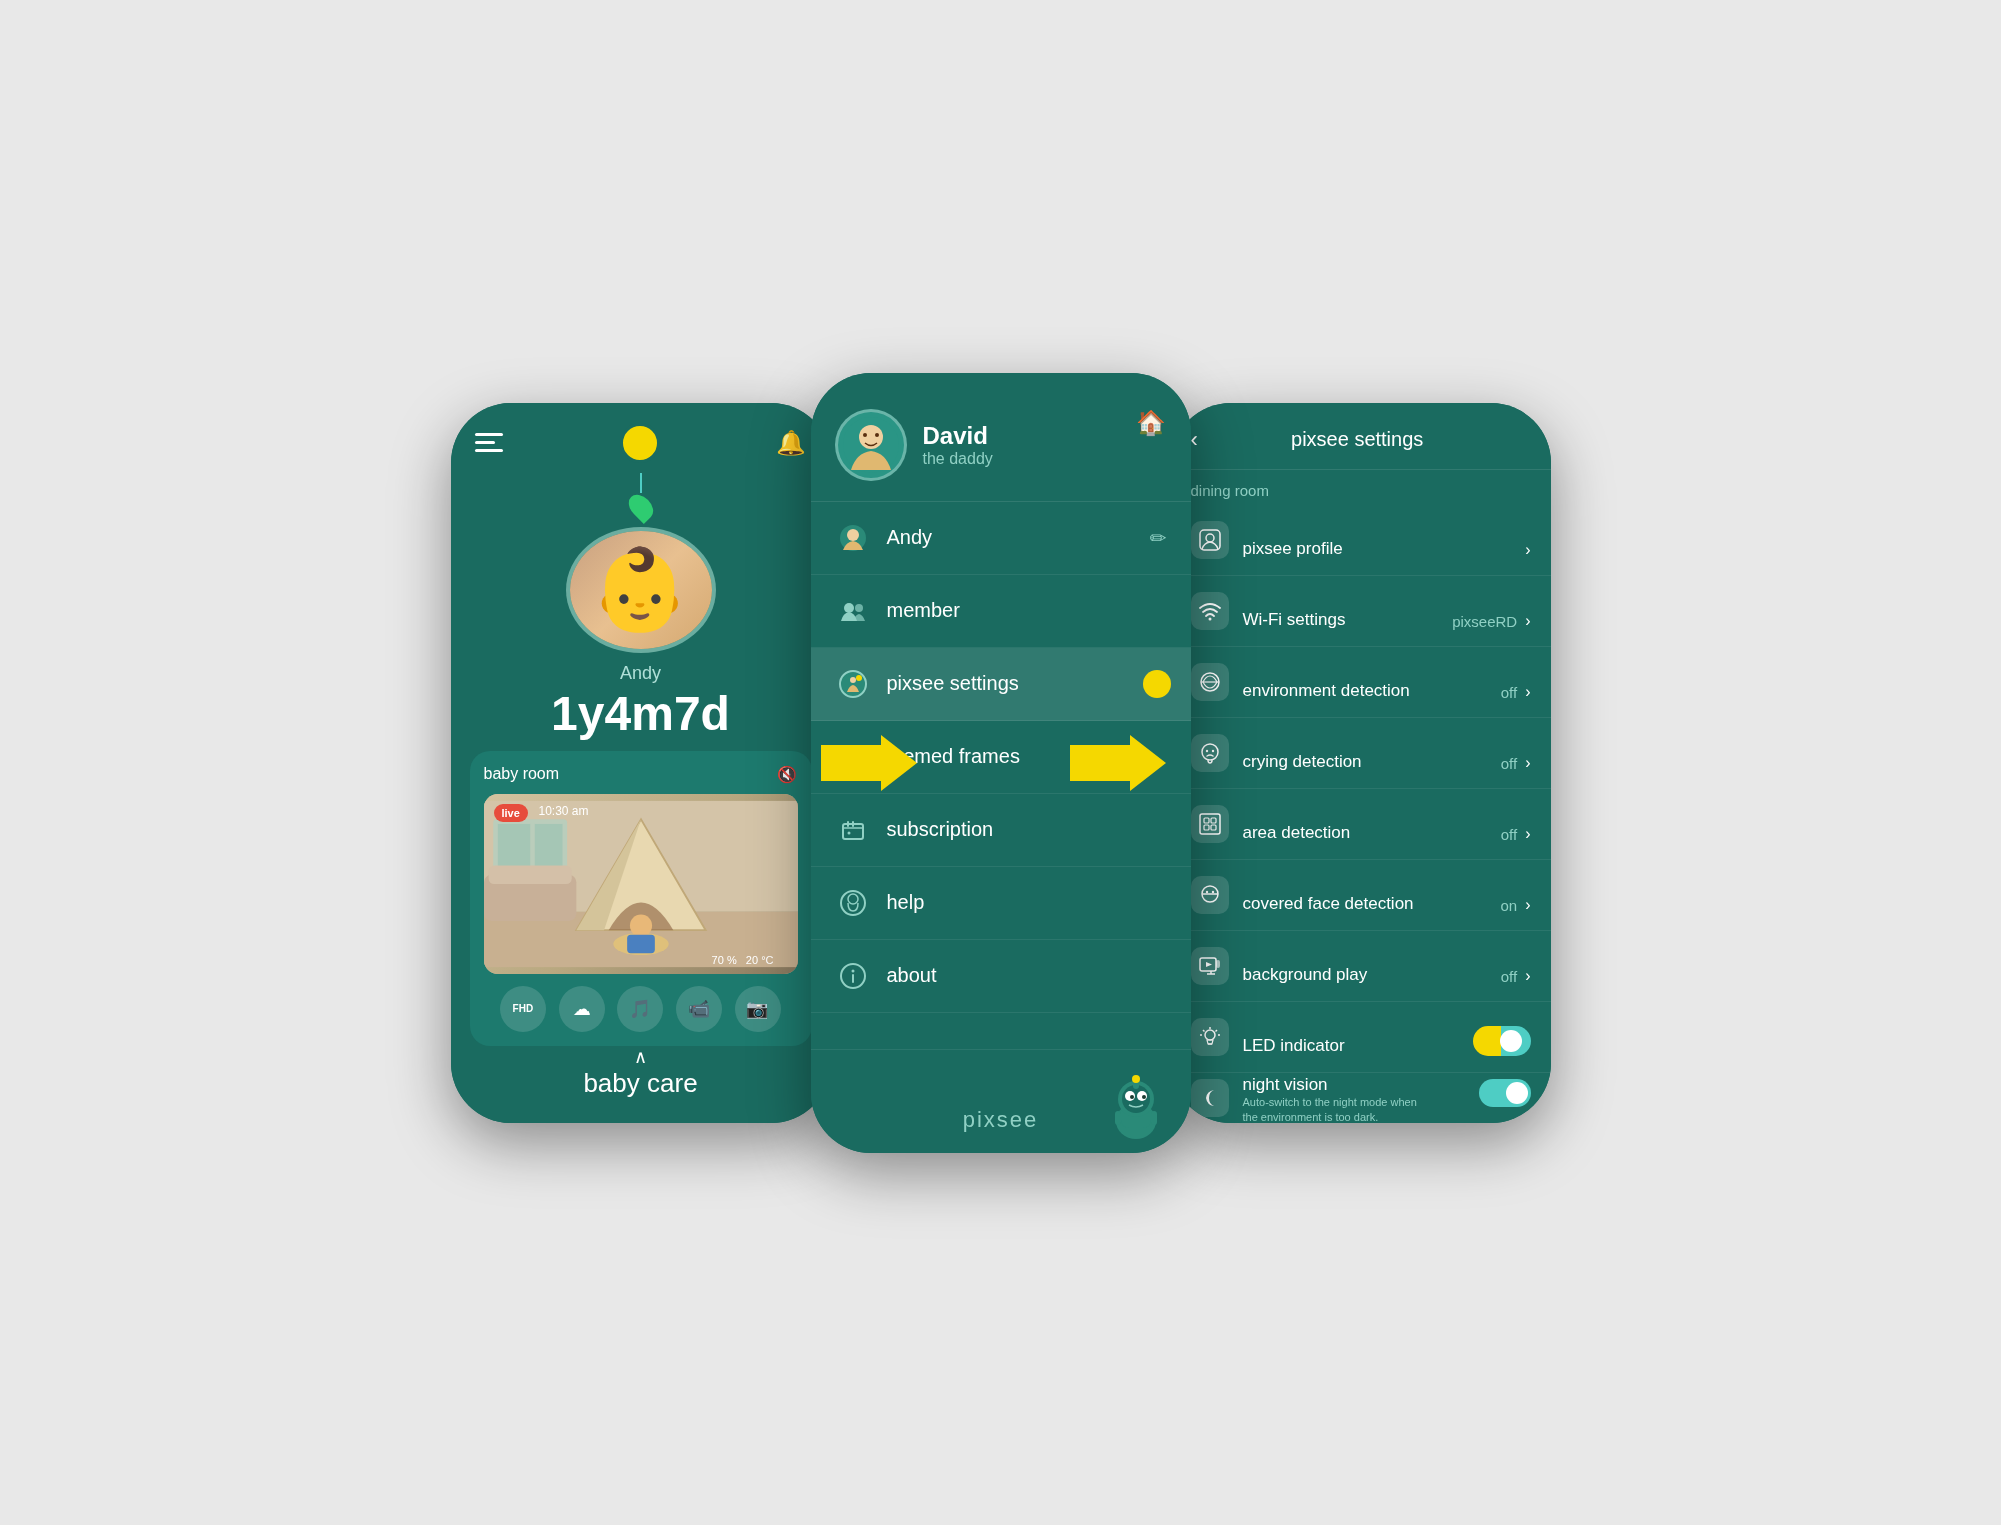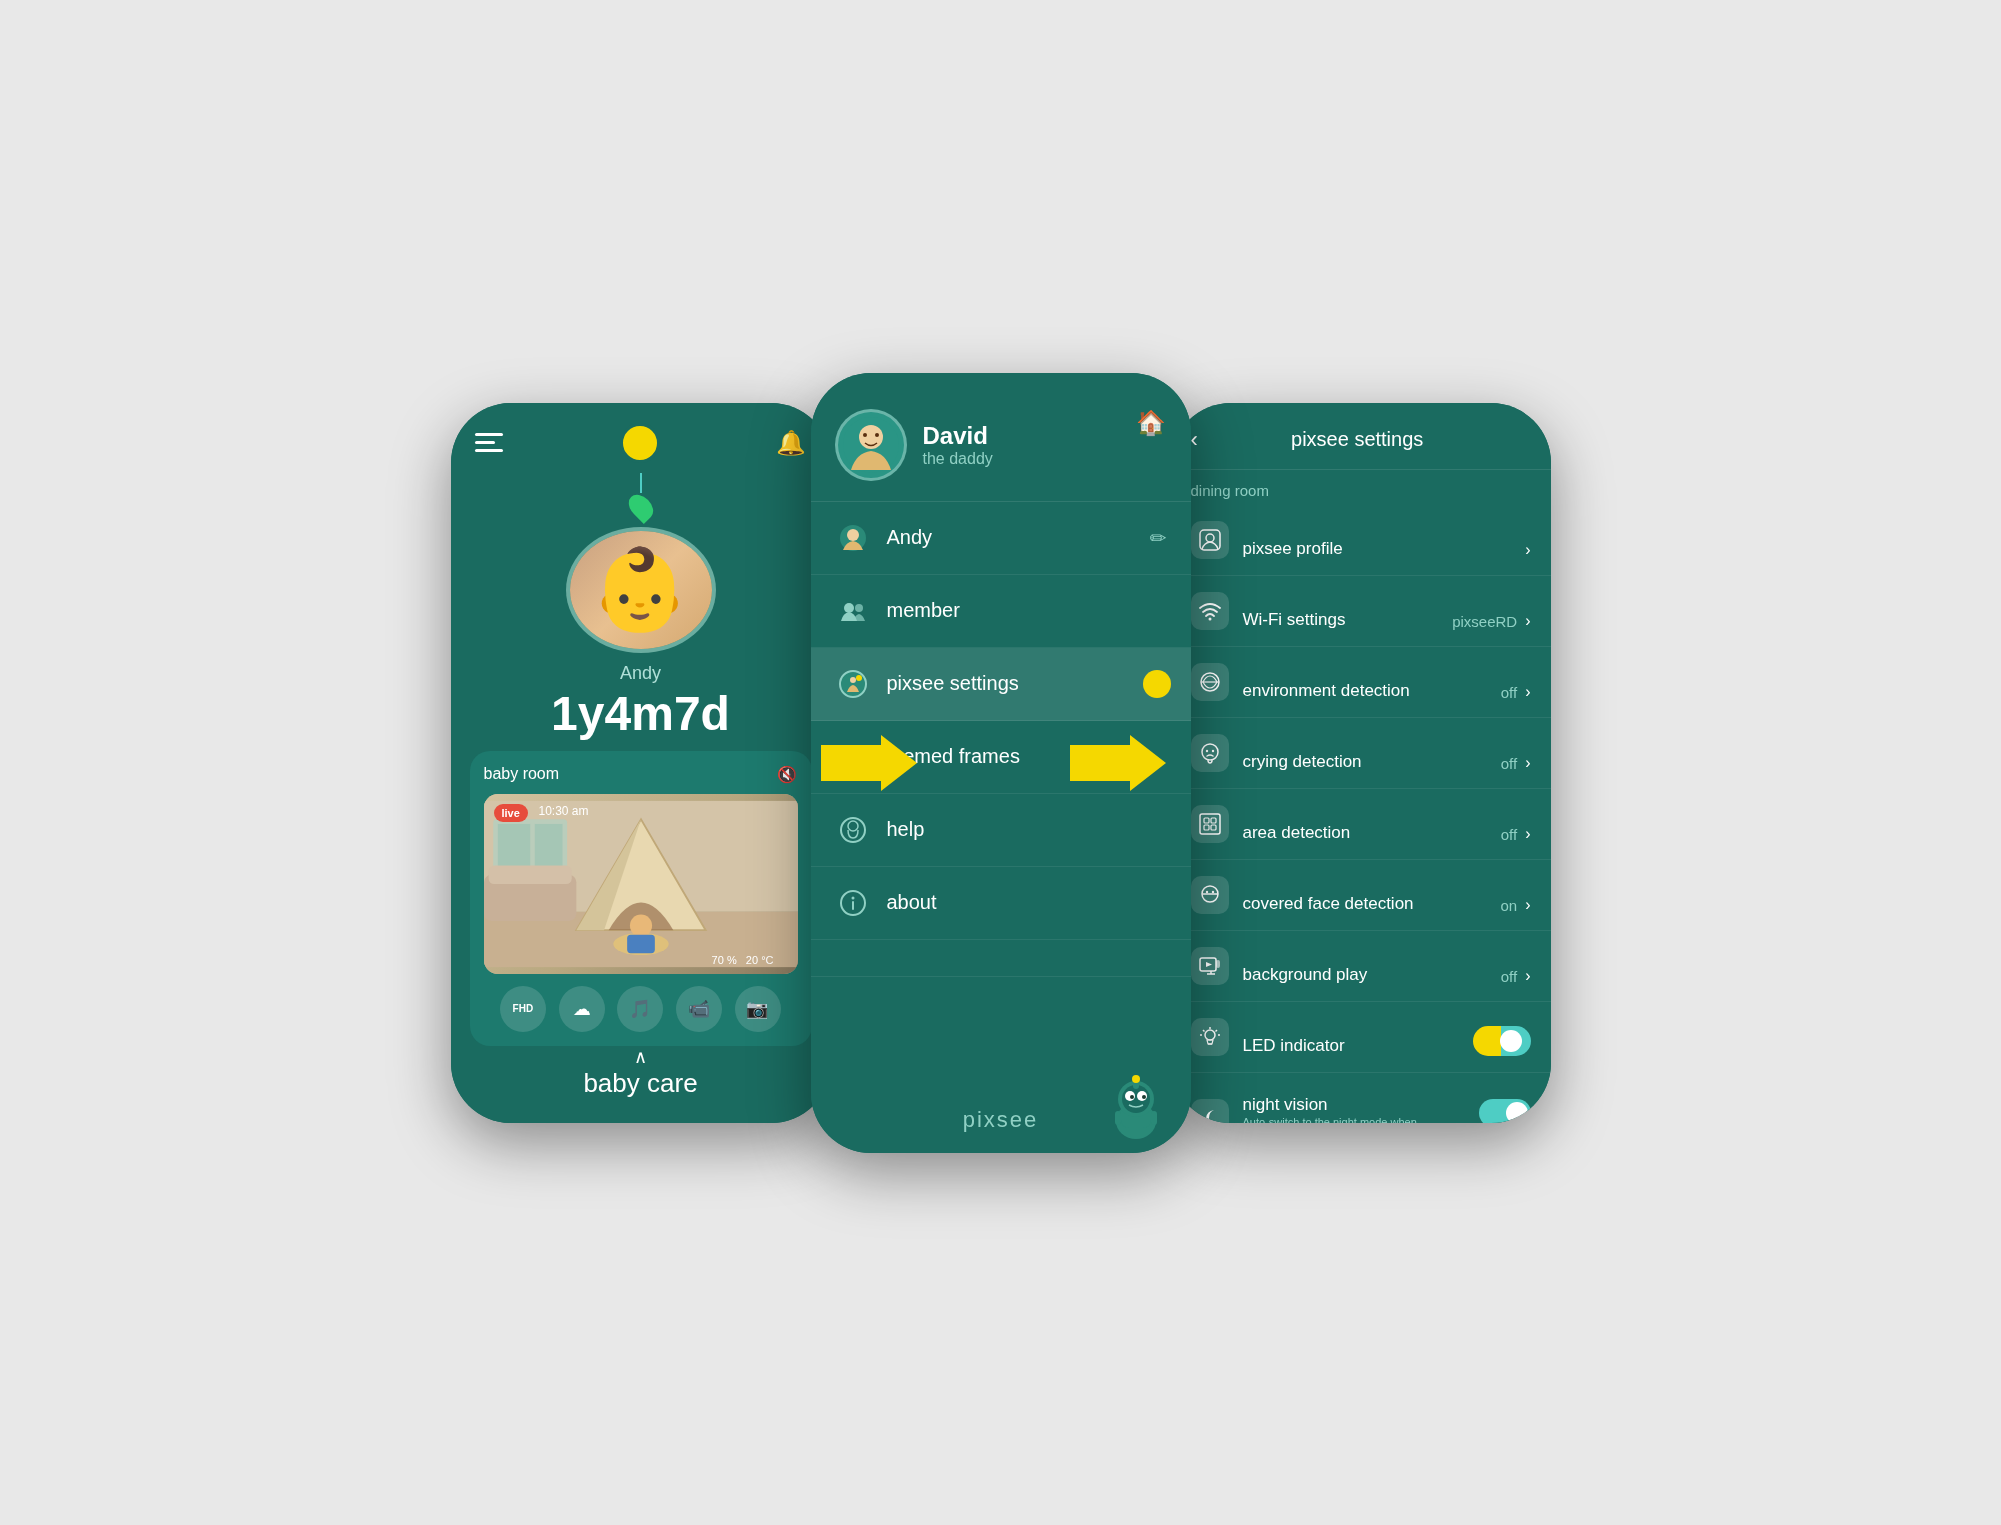--- a/index.html
+++ b/index.html
@@ -579,20 +579,32 @@
             <div class="menu-item-icon">
               <svg width="28" height="28" viewBox="0 0 28 28">
                   <rect x="3" y="3" width="22" height="22" rx="3" stroke="#90d0c4" stroke-width="2" fill="none"></rect>
                   <rect x="7" y="7" width="14" height="14" rx="2" stroke="#90d0c4" stroke-width="1.5" fill="none"></rect>
                   <circle cx="14" cy="14" r="3" fill="#90d0c4"></circle>
                 </svg>
             </div>
             <span class="menu-item-label">themed frames</span>
           </div>
 
+          <div class="menu-item">
+            <div class="menu-item-icon">
+              <svg width="28" height="28" viewBox="0 0 28 28">
+                  <rect x="4" y="8" width="20" height="15" rx="2" stroke="#90d0c4" stroke-width="2" fill="none"></rect>
+                  <path d="M4,12 L24,12" stroke="#90d0c4" stroke-width="1.5"></path>
+                  <circle cx="10" cy="17" r="1.5" fill="#90d0c4"></circle>
+                  <rect x="13" y="5" width="2" height="6" rx="1" fill="#90d0c4"></rect>
+                  <rect x="8" y="5" width="2" height="6" rx="1" fill="#90d0c4"></rect>
+                </svg>
+            </div>
+            <span class="menu-item-label">subscription</span>
+          </div>
 
           <div class="menu-item">
             <div class="menu-item-icon">
               <svg width="28" height="28" viewBox="0 0 28 28">
                   <circle cx="14" cy="14" r="12" stroke="#90d0c4" stroke-width="2" fill="none"></circle>
                   <circle cx="14" cy="10" r="5" fill="none" stroke="#90d0c4" stroke-width="1.5"></circle>
                   <path d="M9,14 Q9,22 14,22 Q19,22 19,14" stroke="#90d0c4" stroke-width="1.5" fill="none"></path>
                 </svg>
             </div>
             <span class="menu-item-label">help</span>
@@ -769,21 +781,21 @@
                 </svg>
             </div>
             <span class="setting-label">LED indicator</span>
             <div class="toggle-container">
               <div class="toggle" style="background: linear-gradient(to right, #f5d800 0%, #f5d800 48%, #4ecdc4 48%); width:58px; height:30px; border-radius:15px; position:relative;">
                 <div class="toggle-knob toggle-knob-on" style="position:absolute;top:4px;right:4px;width:22px;height:22px;border-radius:50%;background:white;"></div>
               </div>
             </div>
           </div>
 
-          <div class="setting-item" style="align-items:flex-start; padding-top:22px;">
+          <div class="setting-item" style="align-items:flex-start; padding-top:2px;">
             <div class="setting-icon" style="margin-top:4px;">
               <svg width="22" height="22" viewBox="0 0 22 22">
                   <path d="M15,3 Q8,4 7,11 Q8,18 15,19 Q10,17 10,11 Q10,5 15,3 Z" fill="white"></path>
                 </svg>
             </div>
             <div style="flex:1;">
               <span class="setting-label">night vision</span>
               <div class="setting-sublabel">Auto-switch to the night mode when the environment is too dark.</div>
             </div>
             <div class="toggle-container" style="margin-top:4px;">

